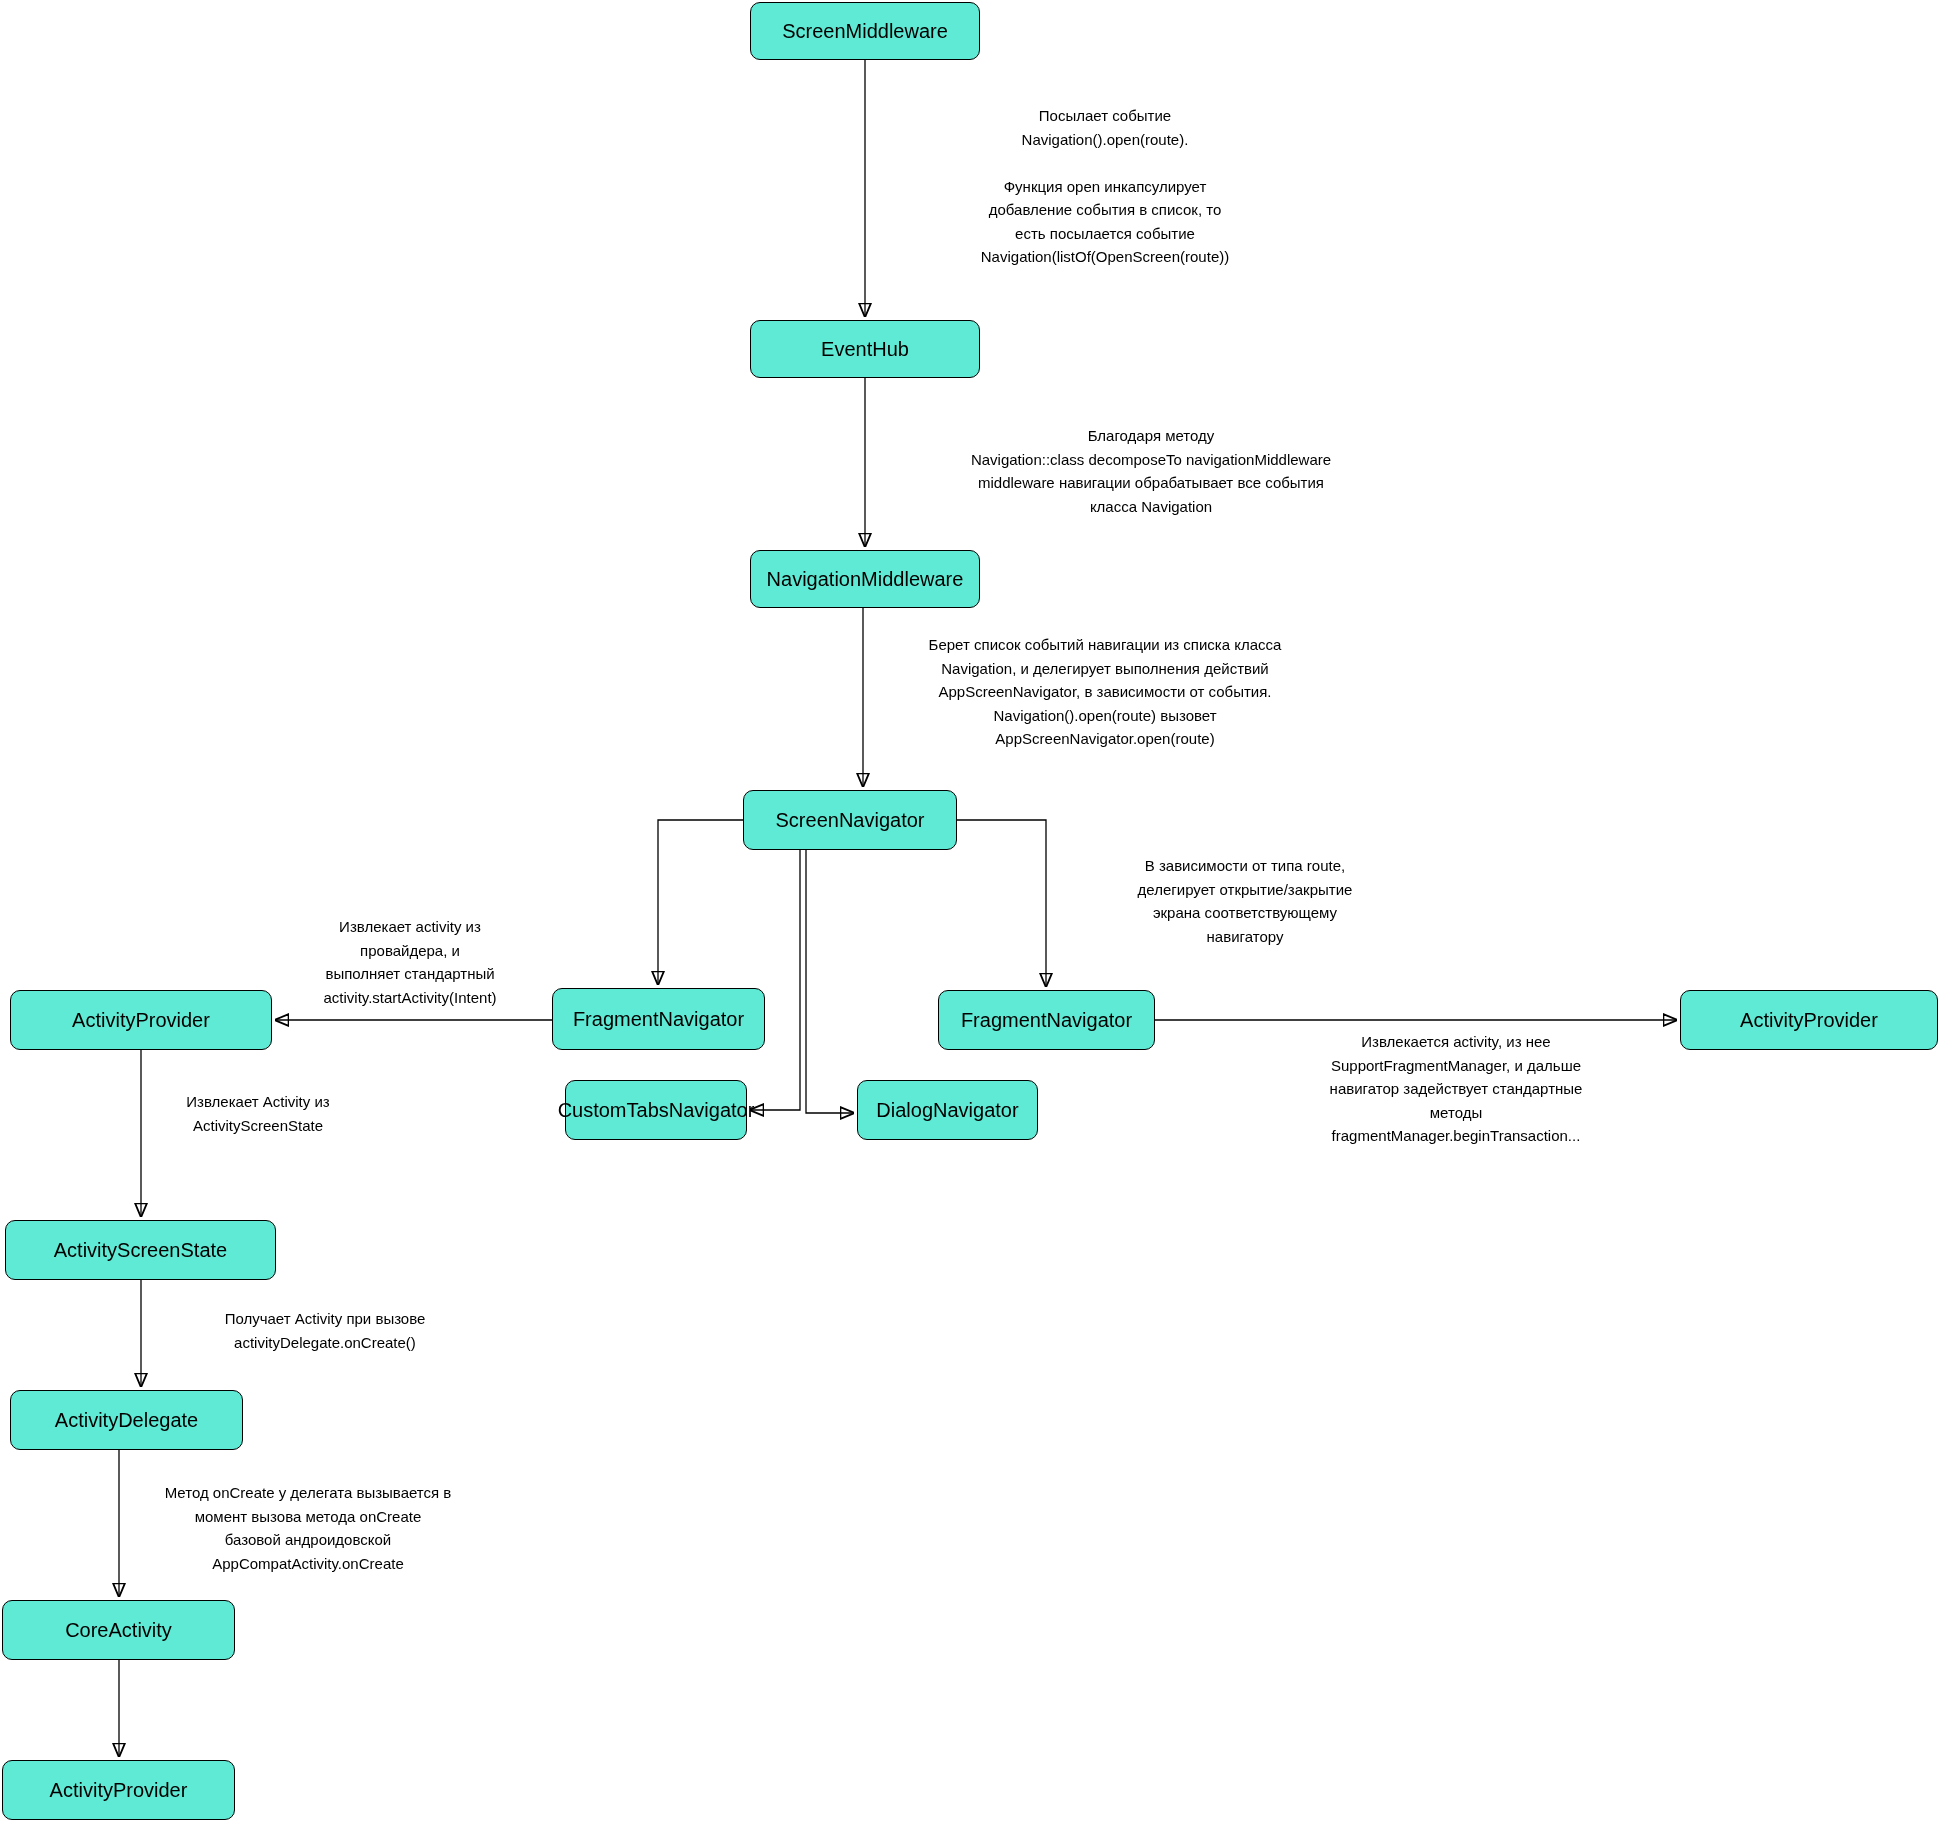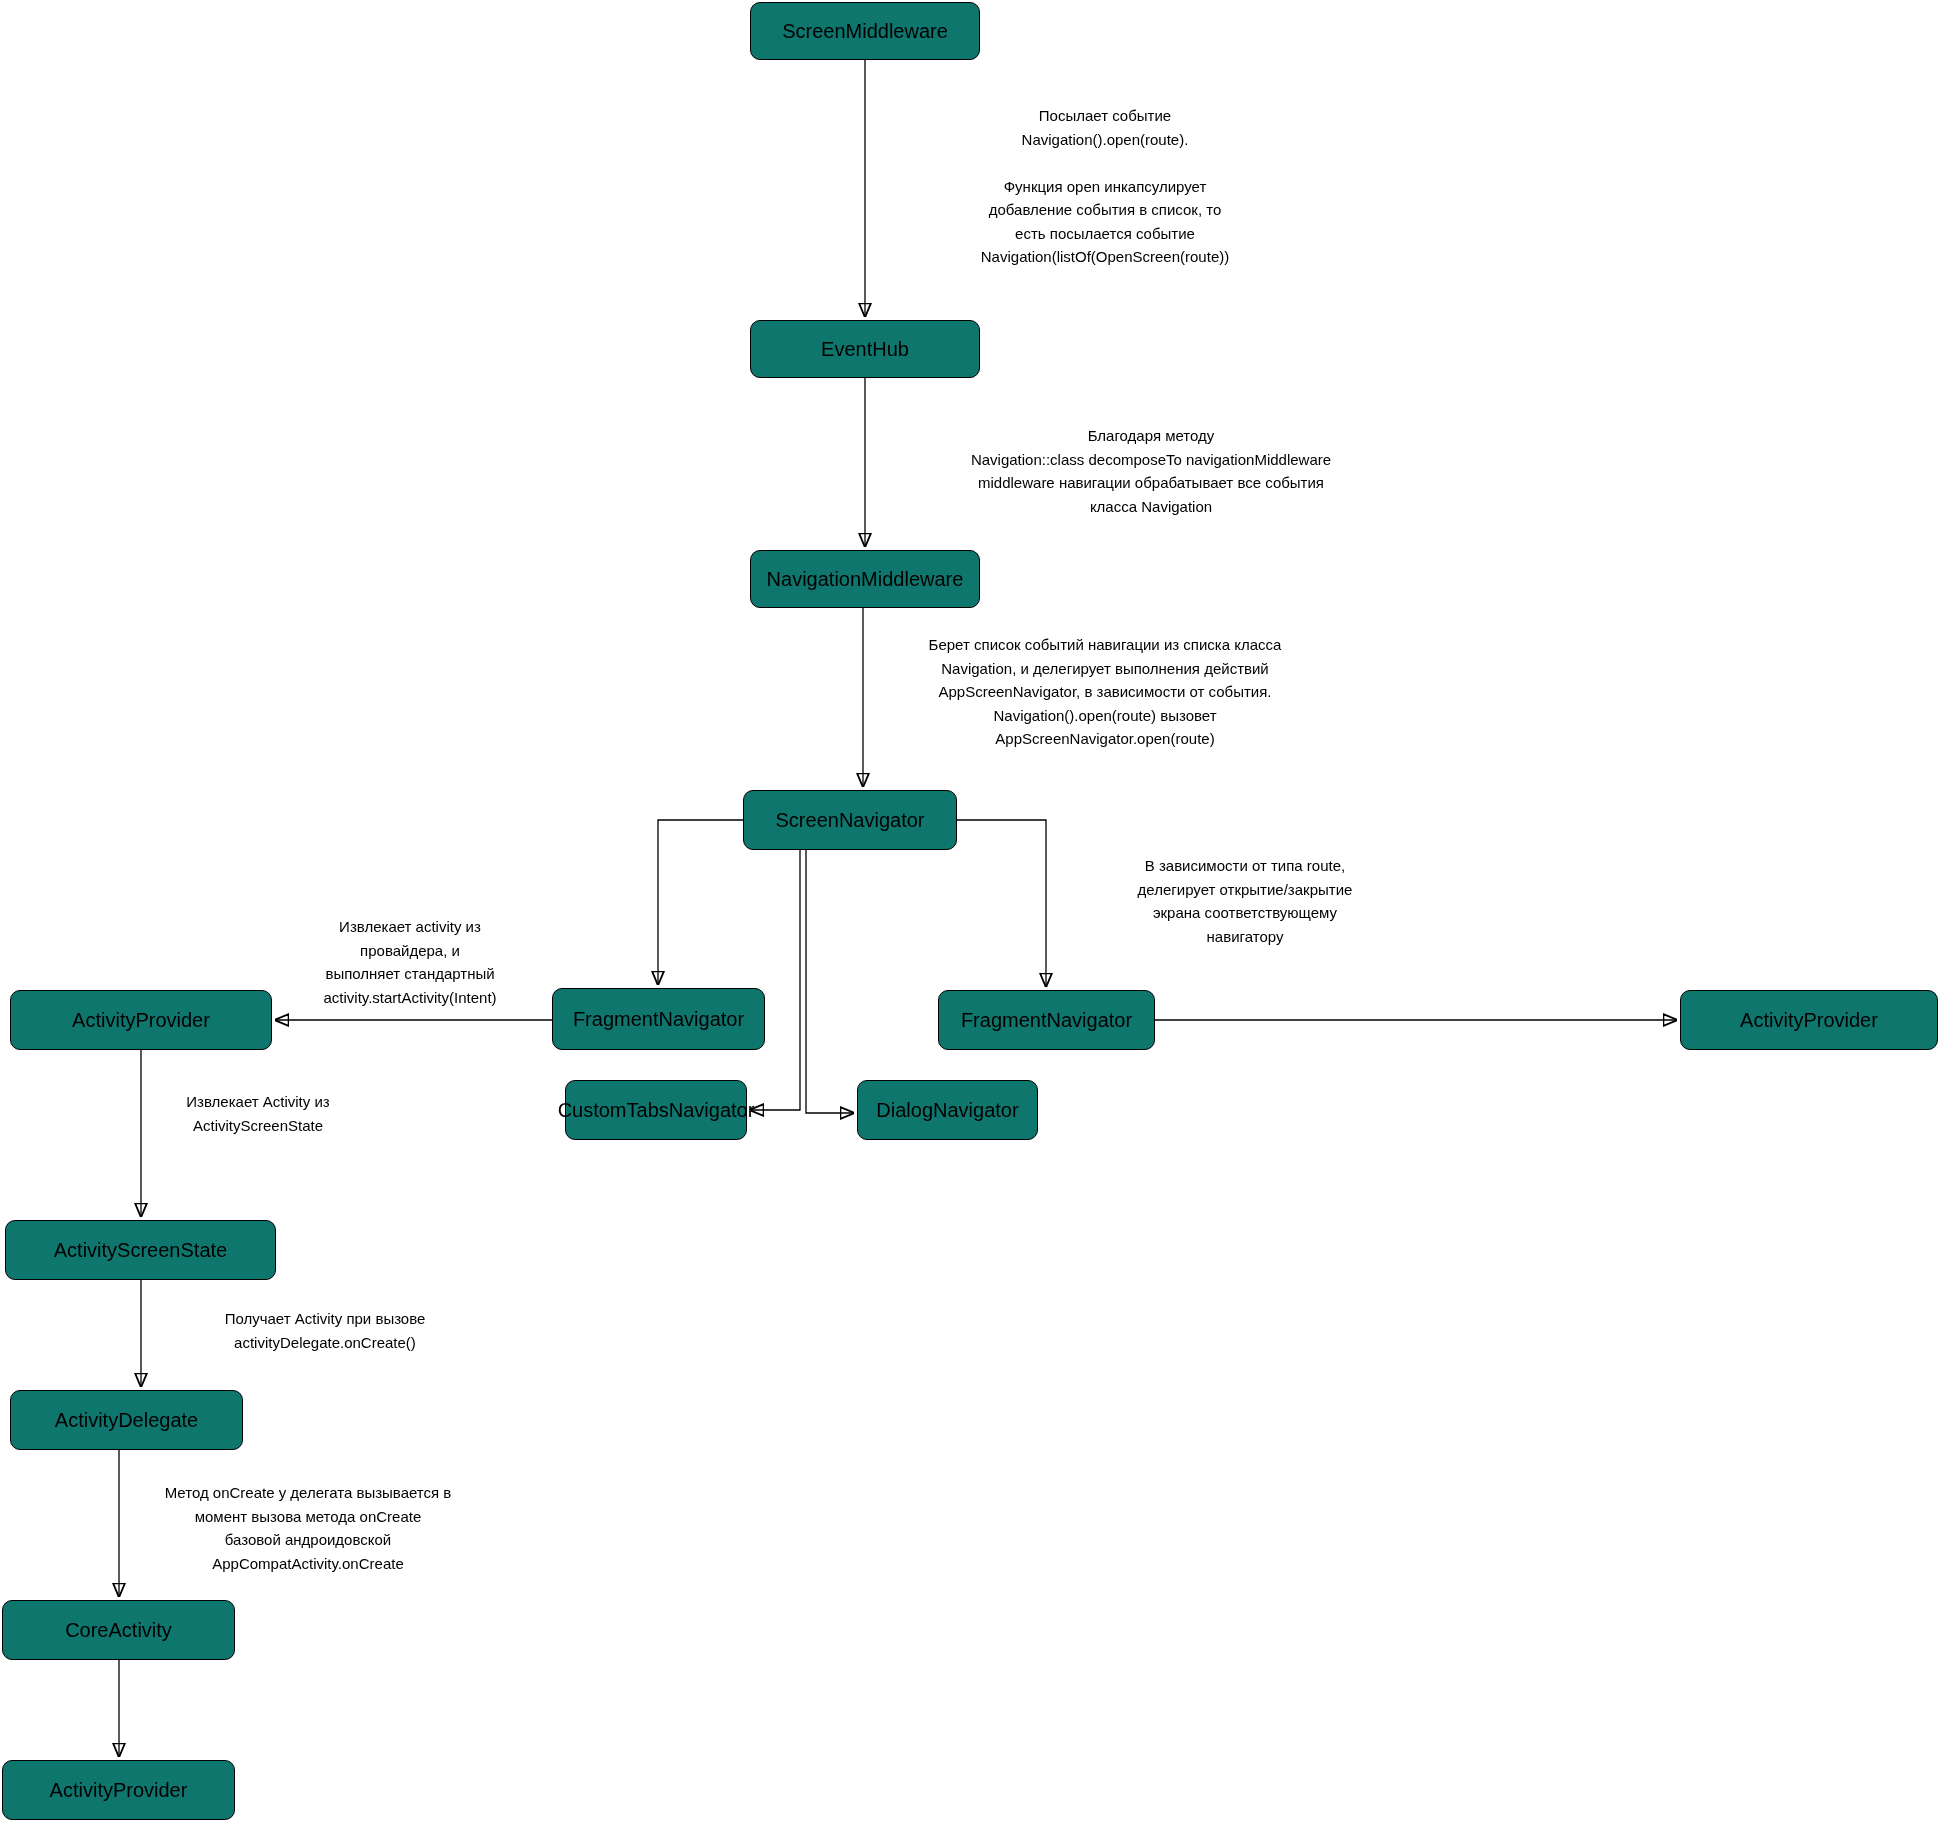--- a/index.html
+++ b/index.html
@@ -14,21 +14,21 @@
     height: 1821px;
     background: #ffffff;
     overflow: hidden;
     color: #000000;
   }
   .node {
     position: absolute;
     display: flex;
     align-items: center;
     justify-content: center;
-    background: #0f766e;
+    background: #5eead4;
     border: 1.3px solid #000000;
     border-radius: 10px;
     box-sizing: border-box;
     font-size: 20px;
     line-height: 1.2;
     text-align: center;
     white-space: nowrap;
   }
   .note {
     position: absolute;
@@ -154,20 +154,25 @@
 Navigation, и делегирует выполнения действий
 AppScreenNavigator, в зависимости от события.
 Navigation().open(route) вызовет
 AppScreenNavigator.open(route)</div>
 
   <div class="note" style="left:285px;top:915px;width:250px">Извлекает activity из
 провайдера, и
 выполняет стандартный
 activity.startActivity(Intent)</div>
 
+  <div class="note" style="left:1266px;top:1030px;width:380px">Извлекается activity, из нее
+SupportFragmentManager, и дальше
+навигатор задействует стандартные
+методы
+fragmentManager.beginTransaction...</div>
 
   <div class="note" style="left:148px;top:1090px;width:220px">Извлекает Activity из
 ActivityScreenState</div>
 
   <div class="note" style="left:185px;top:1307px;width:280px">Получает Activity при вызове
 activityDelegate.onCreate()</div>
 
   <div class="note" style="left:108px;top:1481px;width:400px">Метод onCreate у делегата вызывается в
 момент вызова метода onCreate
 базовой андроидовской

